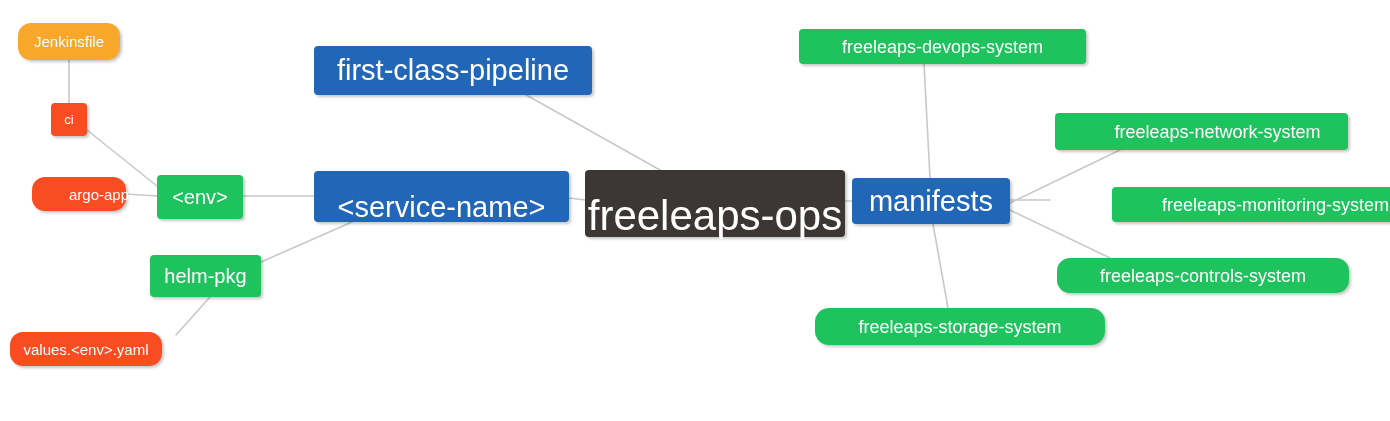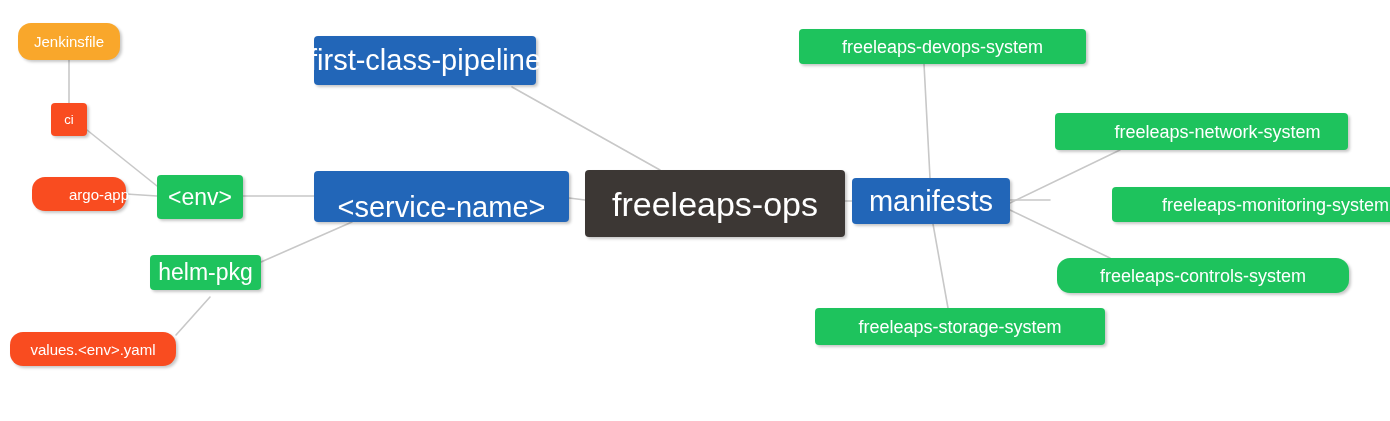--- a/index.html
+++ b/index.html
@@ -44,24 +44,24 @@
     display: block;
     white-space: nowrap;
   }
   
   .c-root   { background: #3c3734; }
   .c-blue   { background: #2266b8; }
   .c-green  { background: #1ec35d; }
   .c-orange { background: #f9a72b; }
   .c-red    { background: #f94c20; }
   
-  .sz-root   { font-size: 34px; }
+  .sz-root   { font-size: 42px; align-items: flex-end; }
   .sz-big    { font-size: 29px; }
   .sz-mid    { font-size: 18px; }
-  .sz-small  { font-size: 23px; }
+  .sz-small  { font-size: 20px; }
   .sz-tiny   { font-size: 15px; border-radius: 13px; }
   .sz-micro  { font-size: 13px; text-align: center; }
 </style>
 </head>
 <body>
 
 <div id="mindmap-canvas">
   <svg id="edge-layer" viewBox="0 0 1390 421" width="1390" height="421" xmlns="http://www.w3.org/2000/svg">
       <line x1="69" y1="60" x2="69" y2="103" stroke="#c8c8c8" stroke-width="1.6" stroke-linecap="round"></line>
       <line x1="87" y1="130" x2="157" y2="186" stroke="#c8c8c8" stroke-width="1.6" stroke-linecap="round"></line>
@@ -81,50 +81,50 @@
   <div id="node-layer">
       <div class="node c-orange sz-tiny" style="left: 18px; top: 23px; width: 102px; height: 37px;">
         <span class="node-label">Jenkinsfile</span>
       </div>
       <div class="node c-red sz-micro" style="left: 51px; top: 103px; width: 36px; height: 33px;">
         <span class="node-label">ci</span>
       </div>
       <div class="node c-red sz-tiny" style="left: 32px; top: 177px; width: 94px; height: 34px; padding-left: 40px;">
         <span class="node-label">argo-app</span>
       </div>
-      <div class="node c-red sz-tiny" style="left: 10px; top: 332px; width: 166px; height: 34px;">
+      <div class="node c-red sz-tiny" style="left: 10px; top: 332px; width: 152px; height: 34px;">
         <span class="node-label">values.&lt;env&gt;.yaml</span>
       </div>
-      <div class="node c-green sz-small" style="left: 150px; top: 255px; width: 111px; height: 35px;">
+      <div class="node c-green sz-small" style="left: 150px; top: 255px; width: 111px; height: 42px;">
         <span class="node-label">helm-pkg</span>
       </div>
       <div class="node c-green sz-small" style="left: 157px; top: 175px; width: 86px; height: 44px;">
         <span class="node-label">&lt;env&gt;</span>
       </div>
       <div class="node c-blue sz-big" style="left: 314px; top: 171px; width: 255px; height: 51px; align-items: flex-end;">
         <span class="node-label">&lt;service-name&gt;</span>
       </div>
-      <div class="node c-blue sz-big" style="left: 314px; top: 36px; width: 222px; height: 49px;">
+      <div class="node c-blue sz-big" style="left: 314px; top: 46px; width: 278px; height: 49px;">
         <span class="node-label">first-class-pipeline</span>
       </div>
       <div class="node c-root sz-root" style="left: 585px; top: 170px; width: 260px; height: 67px;">
         <span class="node-label">freeleaps-ops</span>
       </div>
       <div class="node c-blue sz-big" style="left: 852px; top: 178px; width: 158px; height: 46px;">
         <span class="node-label">manifests</span>
       </div>
       <div class="node c-green sz-mid" style="left: 799px; top: 29px; width: 287px; height: 35px;">
         <span class="node-label">freeleaps-devops-system</span>
       </div>
       <div class="node c-green sz-mid" style="left: 1055px; top: 113px; width: 293px; height: 37px; padding-left: 32px;">
         <span class="node-label">freeleaps-network-system</span>
       </div>
       <div class="node c-green sz-mid" style="left: 1112px; top: 187px; width: 327px; height: 35px;">
         <span class="node-label">freeleaps-monitoring-system</span>
       </div>
       <div class="node c-green sz-mid" style="left: 1057px; top: 258px; width: 292px; height: 35px; border-radius: 13px;">
         <span class="node-label">freeleaps-controls-system</span>
       </div>
-      <div class="node c-green sz-mid" style="left: 815px; top: 308px; width: 290px; height: 37px;">
+      <div class="node c-green sz-mid" style="left: 815px; top: 308px; width: 290px; height: 37px; border-radius: 14px;">
         <span class="node-label">freeleaps-storage-system</span>
       </div>
     </div>
 </div>
 
 </body></html>

